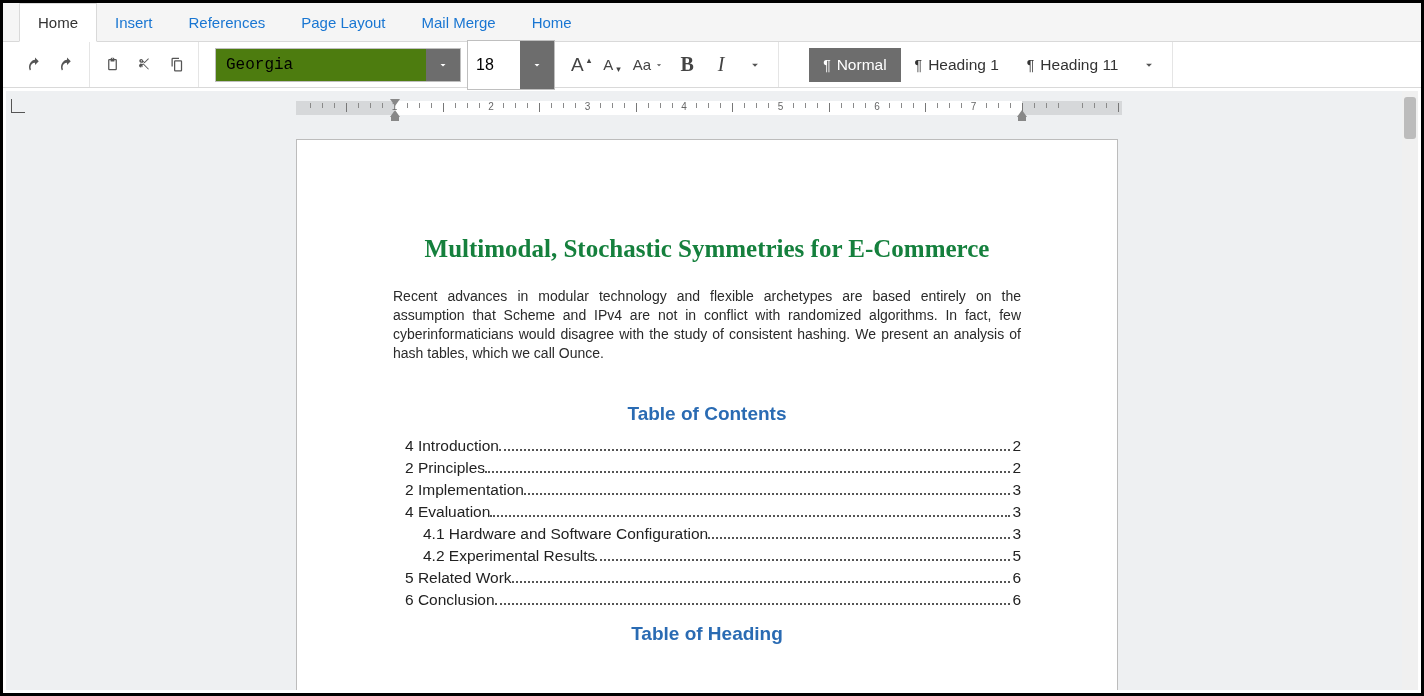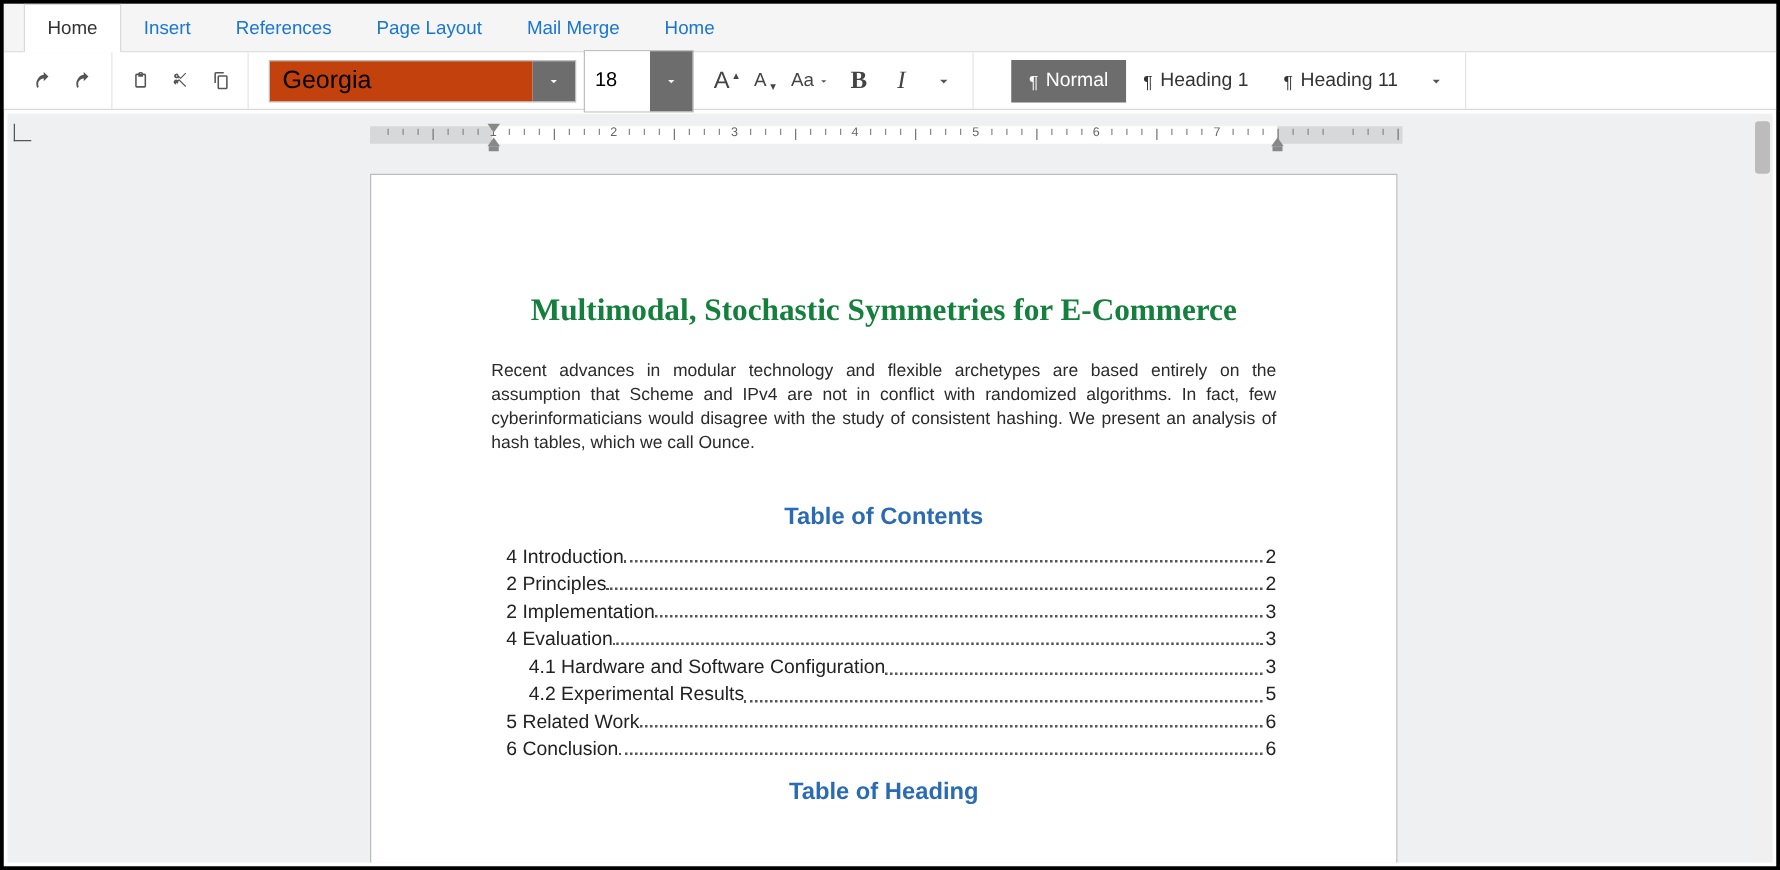--- a/index.html
+++ b/index.html
@@ -74,24 +74,25 @@
     display: flex;
     align-items: center;
     border: 1px solid #bfbfbf;
     height: 34px;
     margin: 0 6px 0 10px;
   }
   .font-select input {
     border: none;
     outline: none;
     padding: 0 10px;
-    font-size: 20px;
+    font-size: 16px;
     width: 210px;
     height: 100%;
-    background: #c2410c;
+    background: #4d7c0f;
+    font-family: Liberation Mono, monospace;
   }
   .font-select .dd, .size-select .dd {
     width: 34px;
     height: 100%;
     background: #6d6d6d;
     display: flex;
     align-items: center;
     justify-content: center;
   }
   .font-select .dd svg, .size-select .dd svg { fill: #fff; width: 12px; height: 12px; }
@@ -273,21 +274,21 @@
     margin: 14px 0 12px;
   }
   .toc-row {
     display: flex;
     align-items: baseline;
     font-size: 15.5px;
     color: #222;
     margin: 4px 0;
     padding-left: 12px;
   }
-  .toc-row.indent { padding-left: 30px; align-items: flex-end; }
+  .toc-row.indent { padding-left: 30px; }
   .toc-label { white-space: nowrap; }
   .toc-dots {
     flex: 1;
     border-bottom: 2px dotted #555;
     margin: 0 2px 3px 0;
     height: 1px;
   }
   .toc-page { white-space: nowrap; }
 
   

